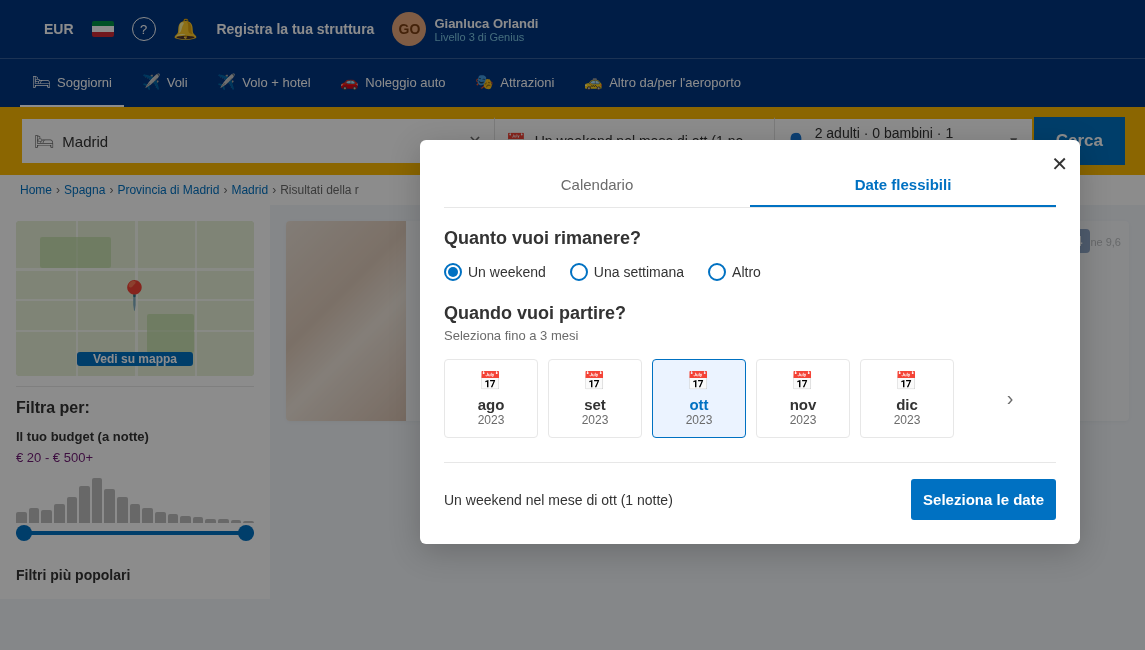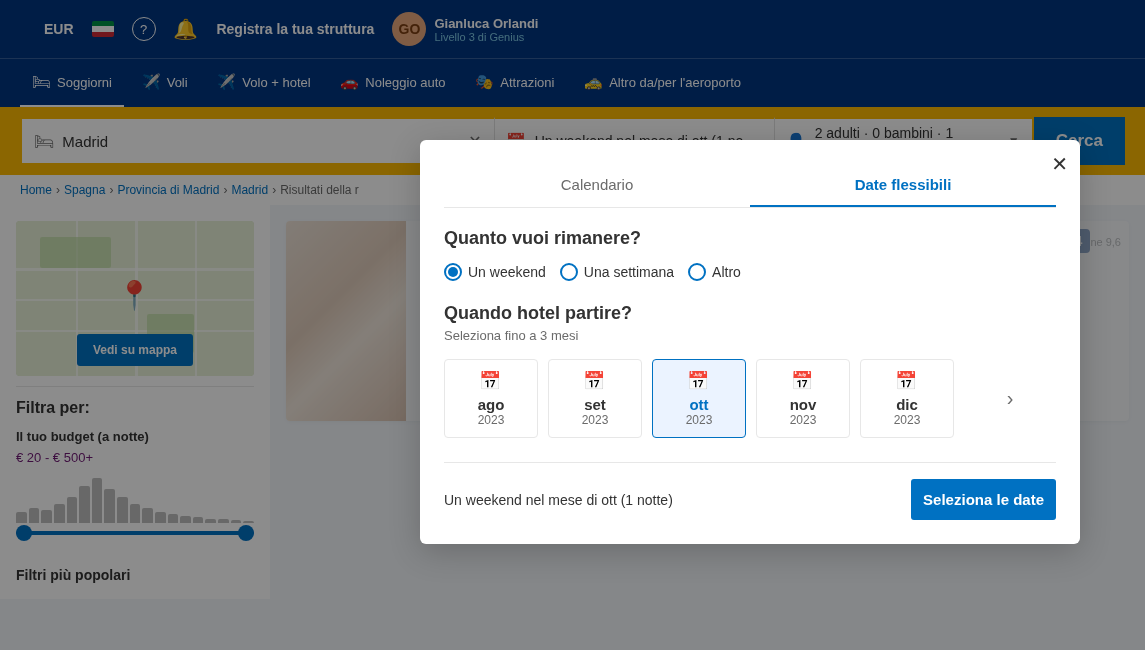--- a/index.html
+++ b/index.html
@@ -48,21 +48,21 @@
     
     .main { display: flex; position: relative; }
 
     
     .sidebar { width: 270px; min-width: 270px; background: white; padding: 16px; }
     .map-area { width: 100%; height: 155px; background: #d4e8c2; border-radius: 4px; position: relative; overflow: hidden; margin-bottom: 10px; }
     .map-bg { width: 100%; height: 100%; background: #e8f0d8; position: relative; }
     .map-road-h { position: absolute; background: white; opacity: 0.7; }
     .map-road-v { position: absolute; background: white; opacity: 0.7; }
     .map-pin { position: absolute; top: 50%; left: 50%; transform: translate(-50%, -60%); font-size: 28px; color: #0071c2; }
-    .map-btn { position: absolute; bottom: 10px; left: 50%; transform: translateX(-50%); background: #0071c2; color: white; border: none; padding: 9px 16px; border-radius: 3px; font-size: 12px; font-weight: 600; cursor: pointer; white-space: nowrap; }
+    .map-btn { position: absolute; bottom: 10px; left: 50%; transform: translateX(-50%); background: #0071c2; color: white; border: none; padding: 0 16px; border-radius: 3px; font-size: 12px; font-weight: 600; cursor: pointer; white-space: nowrap; }
     .filter-title { font-size: 16px; font-weight: 700; color: #333; margin-bottom: 12px; border-top: 1px solid #e7e7e7; padding-top: 12px; }
     .budget-section { margin-bottom: 16px; }
     .budget-label { font-size: 13px; font-weight: 600; color: #333; margin-bottom: 6px; }
     .budget-range { font-size: 13px; color: #701a75; margin-bottom: 8px; }
     .histogram { height: 50px; display: flex; align-items: flex-end; gap: 2px; margin-bottom: 8px; }
     .bar { background: #bdbdbd; border-radius: 2px 2px 0 0; flex: 1; }
     .range-slider { width: 100%; position: relative; height: 20px; }
     .slider-track { height: 4px; background: #0071c2; border-radius: 2px; margin-top: 8px; position: relative; }
     .slider-handle { width: 16px; height: 16px; background: #0071c2; border-radius: 50%; position: absolute; top: -6px; cursor: pointer; }
     .slider-handle.left { left: 0; }
@@ -74,21 +74,21 @@
     .modal { position: absolute; top: 140px; left: 420px; right: 20px; background: white; border-radius: 6px; z-index: 200; padding: 24px; box-shadow: 0 8px 32px rgba(0,0,0,0.2); max-width: 660px; }
     .modal-close { position: absolute; top: 12px; right: 12px; background: none; border: none; font-size: 20px; cursor: pointer; color: #333; }
 
     
     .tabs { display: flex; border-bottom: 1px solid #e7e7e7; margin-bottom: 20px; }
     .tab { flex: 1; text-align: center; padding: 12px; font-size: 15px; cursor: pointer; color: #6b6b6b; border-bottom: 2px solid transparent; }
     .tab.active { color: #0071c2; border-bottom: 2px solid #0071c2; font-weight: 600; }
 
     
     .question { font-size: 18px; font-weight: 700; color: #333; margin-bottom: 14px; }
-    .radio-group { display: flex; align-items: center; gap: 14px; margin-bottom: 22px; }
+    .radio-group { display: flex; align-items: center; gap: 24px; margin-bottom: 22px; }
     .radio-item { display: flex; align-items: center; gap: 6px; cursor: pointer; }
     .radio-circle { width: 18px; height: 18px; border-radius: 50%; border: 2px solid #0071c2; display: flex; align-items: center; justify-content: center; }
     .radio-circle.checked::after { content: ''; width: 10px; height: 10px; border-radius: 50%; background: #0071c2; display: block; }
     .radio-label { font-size: 14px; color: #333; }
 
     
     .when-question { font-size: 18px; font-weight: 700; color: #333; margin-bottom: 4px; }
     .when-subtitle { font-size: 13px; color: #6b6b6b; margin-bottom: 16px; }
 
     
@@ -283,21 +283,21 @@
     <div class="radio-item">
       <div class="radio-circle"></div>
       <span class="radio-label">Una settimana</span>
     </div>
     <div class="radio-item">
       <div class="radio-circle"></div>
       <span class="radio-label">Altro</span>
     </div>
   </div>
 
-  <div class="when-question">Quando hotel partire?</div>
+  <div class="when-question">Quando vuoi partire?</div>
   <div class="when-subtitle">Seleziona fino a 3 mesi</div>
 
   <div class="months-row">
     <div class="month-cell">
       <div class="cal-icon">📅</div>
       <div class="month-name">ago</div>
       <div class="year">2023</div>
     </div>
     <div class="month-cell">
       <div class="cal-icon">📅</div>

